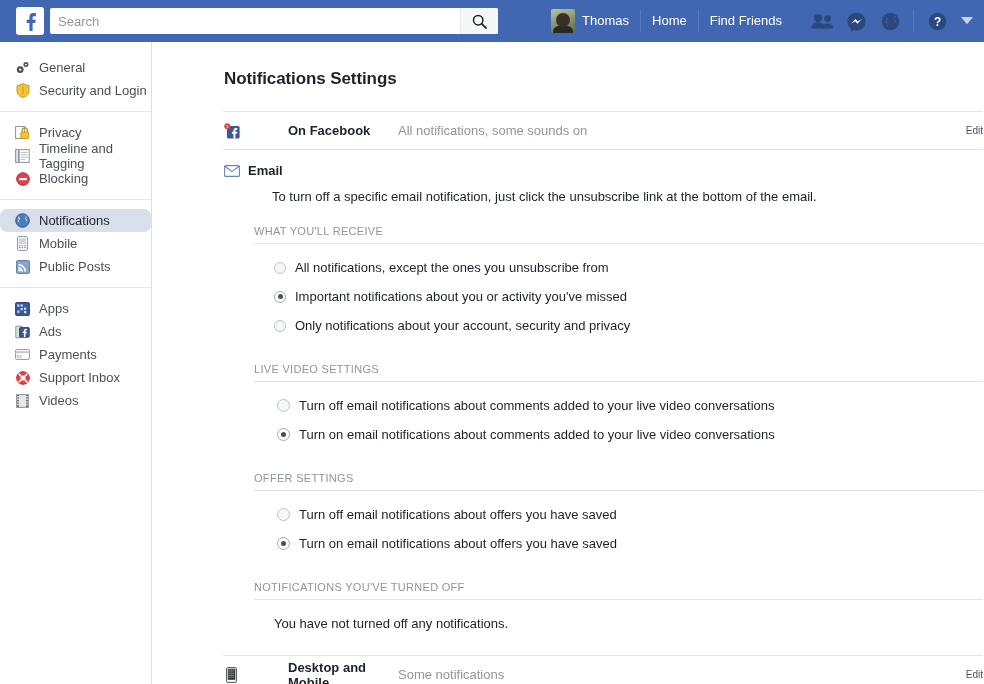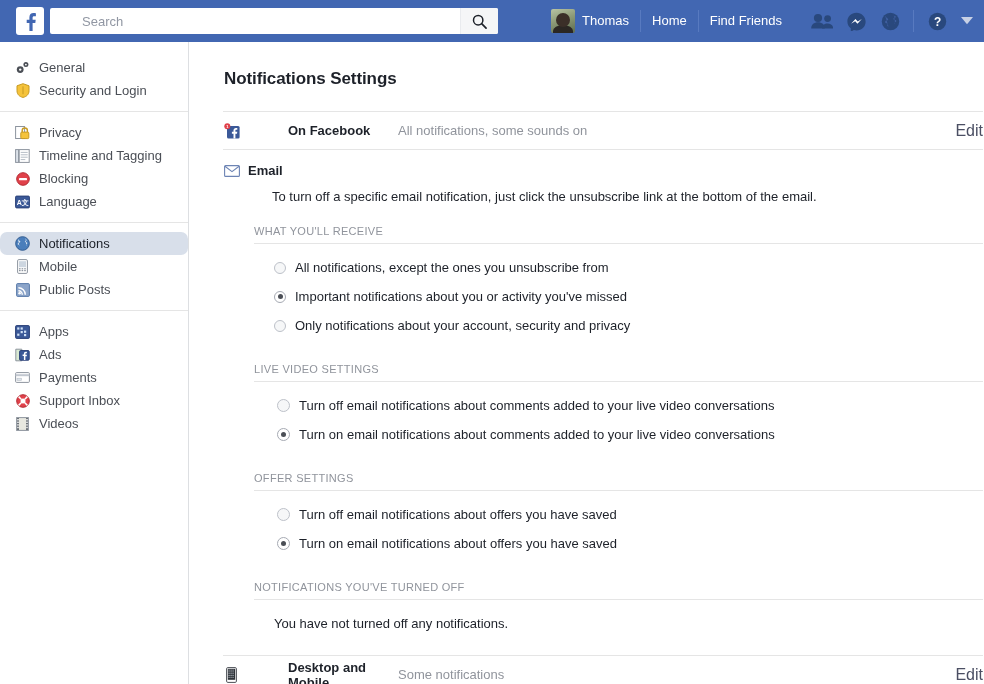--- a/index.html
+++ b/index.html
@@ -39,21 +39,20 @@
   }
   .searchwrap input {
     border: 0; outline: 0;
     flex: 1;
     height: 24px;
     padding: 0 8px;
     font-size: 13px;
     font-family: "Liberation Sans", sans-serif;
     color: #1d2129;
     background: transparent;
-    margin-left: 24px;
   }
   .searchwrap input::placeholder { color: #9197a3; }
   .search-btn {
     width: 38px; height: 26px;
     display: flex; align-items: center; justify-content: center;
     background: #f5f6f7;
     border-left: 1px solid #e9ebee;
     border-radius: 0 2px 2px 0;
     cursor: pointer;
   }
@@ -105,21 +104,21 @@
   .navicon svg { display: block; }
   .caret {
     width: 26px; height: 28px;
     display: flex; align-items: center; justify-content: center;
     cursor: pointer;
   }
 
   
   .sidebar {
     position: absolute; top: 42px; left: 0;
-    width: 189px; height: 642px;
+    width: 152px; height: 642px;
     background: #ffffff;
     border-right: 1px solid #dddfe2;
     padding-top: 14px;
   }
   .side-group { padding: 0 0 9px 0; }
   .side-group + .side-group { border-top: 1px solid #e5e5e5; padding-top: 9px; }
   .side-item {
     display: flex; align-items: center;
     height: 23px;
     padding-left: 14px;
@@ -162,21 +161,21 @@
   .setting-row .rlabel {
     display: flex; align-items: center;
     width: 175px; flex: none;
     color: #1d2129;
     font-weight: bold;
     font-size: 13px;
     gap: 40px;
   }
   .setting-row .rlabel .ric { width: 17px; height: 17px; margin-right: 8px; flex:none; display:flex; align-items:center; justify-content:center;}
   .setting-row .rvalue { flex: 1; color: #90949c; font-size: 13px; font-weight: normal; }
-  .edit-link { color: #4b4f63; font-size: 16px; cursor: pointer; padding-left: 10px; }
+  .edit-link { color: #4b4f63; font-size: 10px; cursor: pointer; padding-left: 10px; }
 
   
   .email-head {
     display: flex; align-items: center;
     padding-top: 12px;
     font-size: 13px; font-weight: bold; color: #1d2129;
   }
   .email-head .ric { width: 17px; height: 17px; margin-right: 8px; flex:none; display:flex; align-items:center; justify-content:center;}
   .email-sub {
     font-size: 13px; color: #1d2129;
@@ -349,30 +348,20 @@
       <span>Timeline and Tagging</span>
     </div>
     <div class="side-item">
       <span class="side-ico">
         <svg width="14" height="14" viewBox="0 0 14 14" aria-hidden="true">
           <circle cx="7" cy="7" r="6.3" fill="#e0414a" stroke="#b32b33" stroke-width="1"></circle>
           <rect x="3" y="6" width="8" height="2.2" rx="0.4" fill="#fff"></rect>
         </svg>
       </span>
       <span>Blocking</span>
-    </div>
-    <div class="side-item">
-      <span class="side-ico">
-        <svg width="15" height="14" viewBox="0 0 15 14" aria-hidden="true">
-          <rect x="0.6" y="1.1" width="13.8" height="11.8" rx="1" fill="#3b5998" stroke="#2a4178" stroke-width="1"></rect>
-          <text x="4.2" y="9.8" text-anchor="middle" font-family="Liberation Sans, sans-serif" font-size="7" font-weight="bold" fill="#fff">A</text>
-          <text x="10.3" y="9.8" text-anchor="middle" font-family="Liberation Sans, sans-serif" font-size="7" font-weight="bold" fill="#fff">文</text>
-        </svg>
-      </span>
-      <span>Language</span>
     </div>
   </div>
 
   <div class="side-group">
     <div class="side-item selected">
       <span class="side-ico">
         <svg width="15" height="15" viewBox="0 0 16 16" aria-hidden="true">
           <circle cx="8" cy="8" r="7.3" fill="#4a7ebb" stroke="#2f5a8f" stroke-width="1"></circle>
           <path fill="#d8e3ef" d="M3.1 3.2c1 .5.8 1.6 1.8 1.9 1 .3.9 1.4.2 1.9-.7.5-1.7.1-2.1 1-.3.7.3 1.5 1.1 1.4.8-.1 1 .8.7 1.5M11.1 2c-.6.7.1 1.4.9 1.6.7.2.8 1 .2 1.3-.6.3-1.4.1-1.6.9-.2.7.7 1 1.4.9.7-.1 1.3.5 1 1.2-.2.7-1.2.7-1.3 1.5-.2.7.6 1.2.5 1.9"></path>
         </svg>

